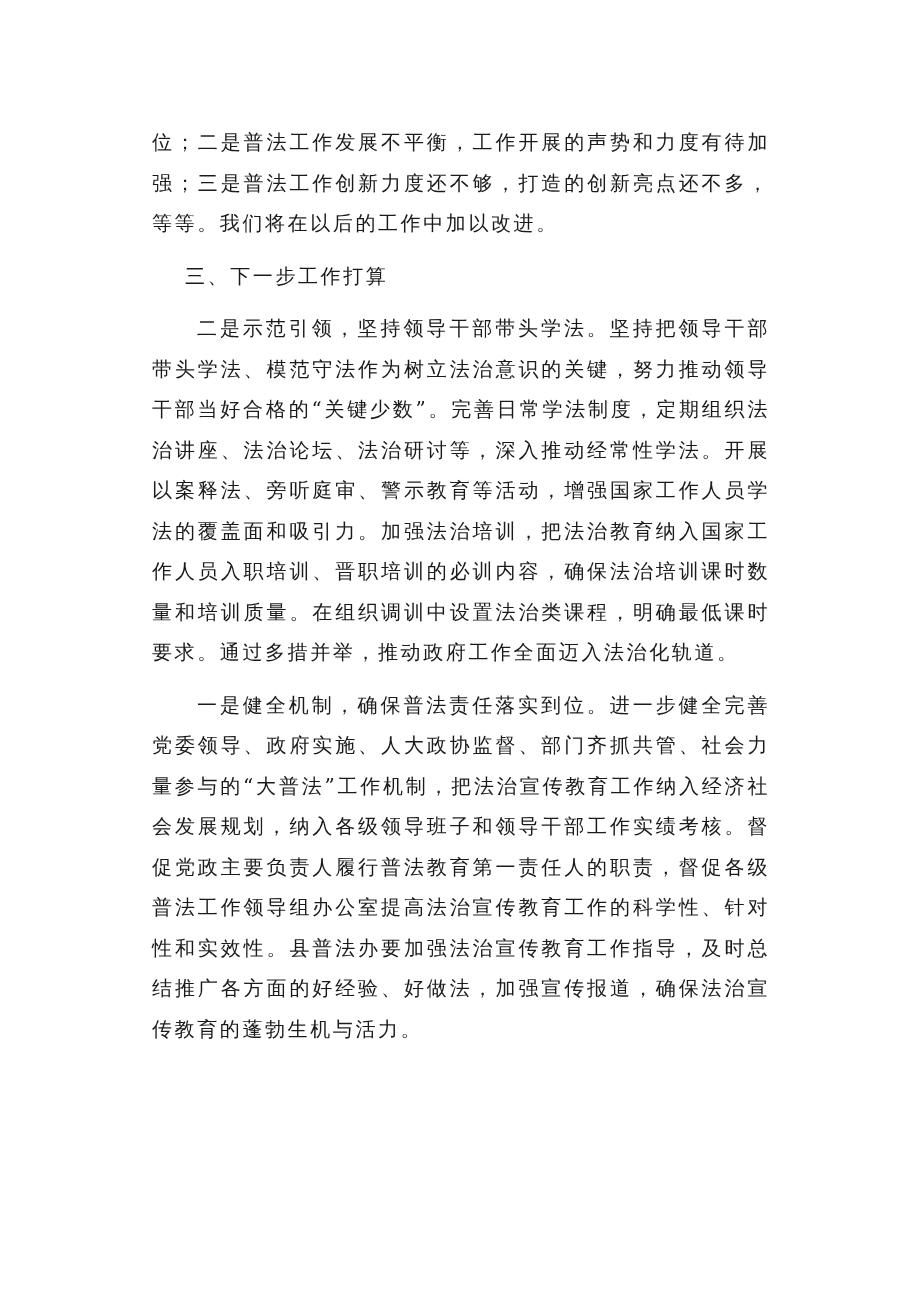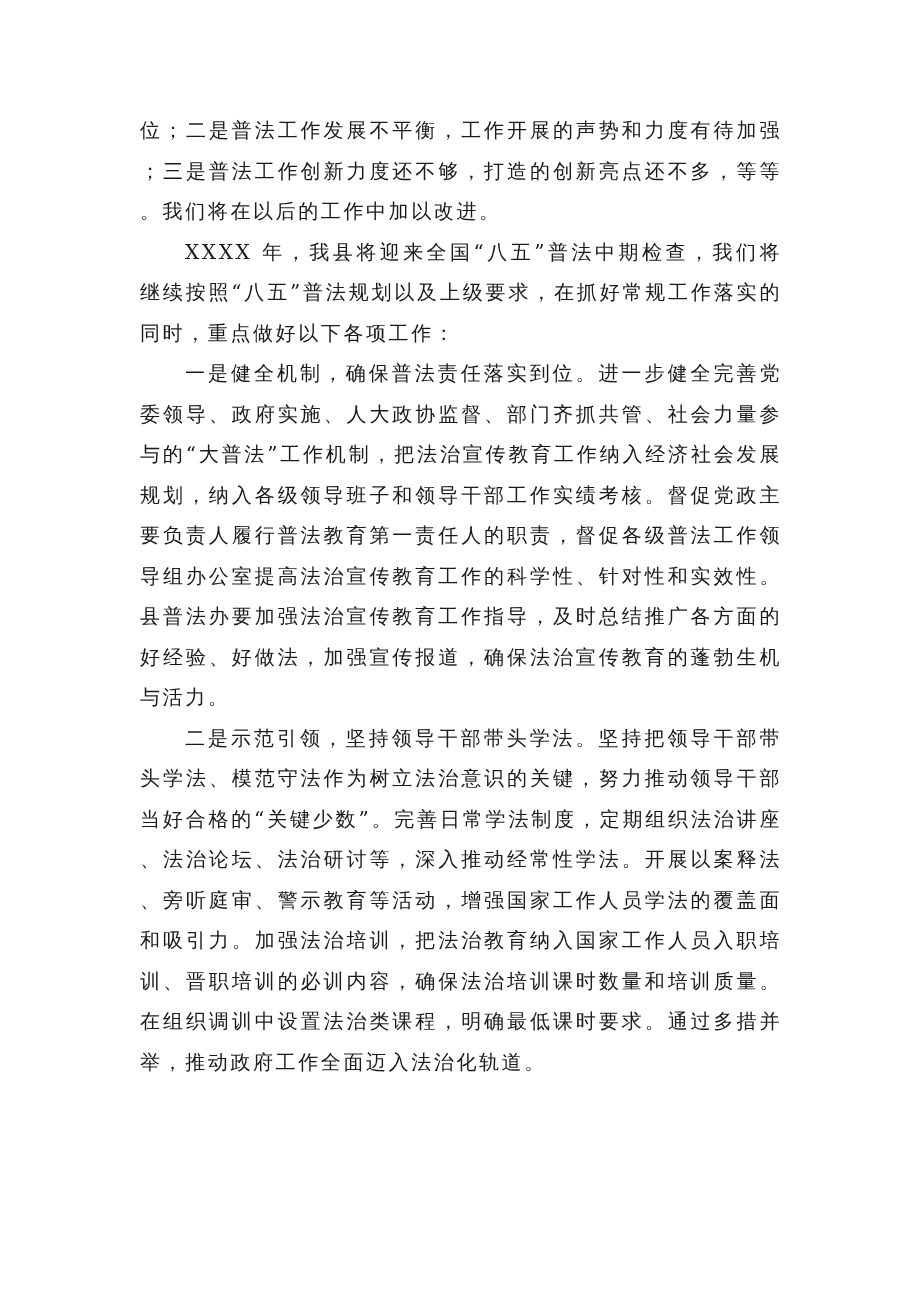--- a/index.html
+++ b/index.html
@@ -15,21 +15,21 @@
       font-family: "DejaVu Serif", "Liberation Serif", serif;
       color: #1a1a1a;
     }
     .page {
       position: absolute;
       left: 140px;
       top: 110px;
       width: 642px;
     }
     .para {
-      margin: 0;
+      margin: 12px;
       font-size: 20px;
       line-height: 40.5px;
       letter-spacing: 2.6px;
       text-align: justify;
       text-justify: inter-character;
       word-break: break-all;
       line-break: anywhere;
     }
     .indent {
       text-indent: 45px;
@@ -40,16 +40,16 @@
       line-height: 40.5px;
       letter-spacing: 2.6px;
       text-indent: 45px;
     }
   </style>
 </head>
 <body>
 
 <div class="page">
   <p class="para">位；二是普法工作发展不平衡，工作开展的声势和力度有待加强；三是普法工作创新力度还不够，打造的创新亮点还不多，等等。我们将在以后的工作中加以改进。</p>
-  <p class="para indent">XXXX 年，我县将迎来全国“八五”普法中期检查，我们将继续按照“八五”普法规划以及上级要求，在抓好常规工作落实的同时，重点做好以下各项工作：</p>
+  <p class="heading">三、下一步工作打算</p>
+  <p class="para indent">二是示范引领，坚持领导干部带头学法。坚持把领导干部带头学法、模范守法作为树立法治意识的关键，努力推动领导干部当好合格的“关键少数”。完善日常学法制度，定期组织法治讲座、法治论坛、法治研讨等，深入推动经常性学法。开展以案释法、旁听庭审、警示教育等活动，增强国家工作人员学法的覆盖面和吸引力。加强法治培训，把法治教育纳入国家工作人员入职培训、晋职培训的必训内容，确保法治培训课时数量和培训质量。在组织调训中设置法治类课程，明确最低课时要求。通过多措并举，推动政府工作全面迈入法治化轨道。</p>
   <p class="para indent">一是健全机制，确保普法责任落实到位。进一步健全完善党委领导、政府实施、人大政协监督、部门齐抓共管、社会力量参与的“大普法”工作机制，把法治宣传教育工作纳入经济社会发展规划，纳入各级领导班子和领导干部工作实绩考核。督促党政主要负责人履行普法教育第一责任人的职责，督促各级普法工作领导组办公室提高法治宣传教育工作的科学性、针对性和实效性。县普法办要加强法治宣传教育工作指导，及时总结推广各方面的好经验、好做法，加强宣传报道，确保法治宣传教育的蓬勃生机与活力。</p>
-  <p class="para indent">二是示范引领，坚持领导干部带头学法。坚持把领导干部带头学法、模范守法作为树立法治意识的关键，努力推动领导干部当好合格的“关键少数”。完善日常学法制度，定期组织法治讲座、法治论坛、法治研讨等，深入推动经常性学法。开展以案释法、旁听庭审、警示教育等活动，增强国家工作人员学法的覆盖面和吸引力。加强法治培训，把法治教育纳入国家工作人员入职培训、晋职培训的必训内容，确保法治培训课时数量和培训质量。在组织调训中设置法治类课程，明确最低课时要求。通过多措并举，推动政府工作全面迈入法治化轨道。</p>
 </div>
 
 </body></html>

